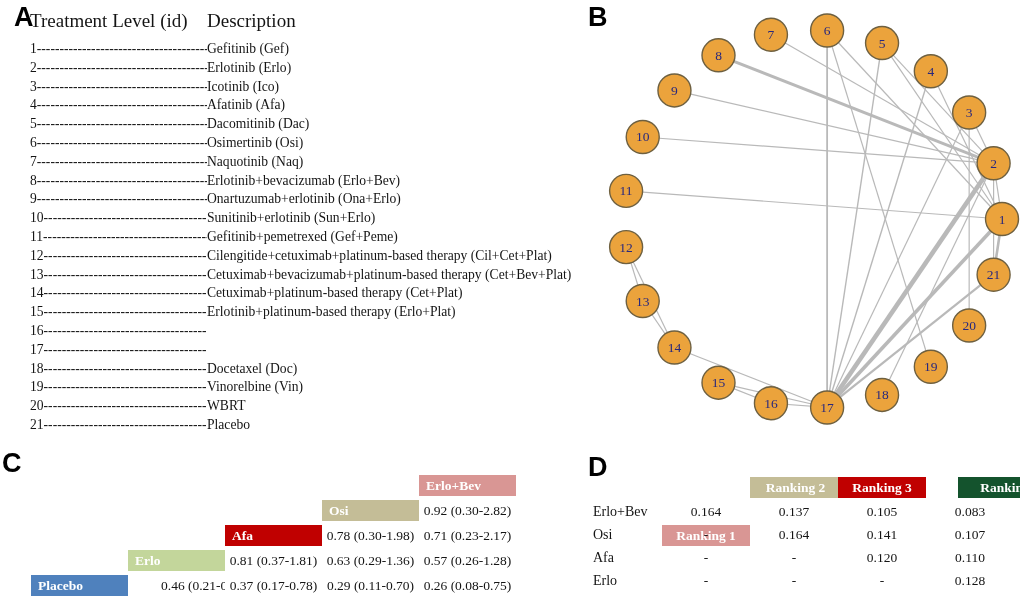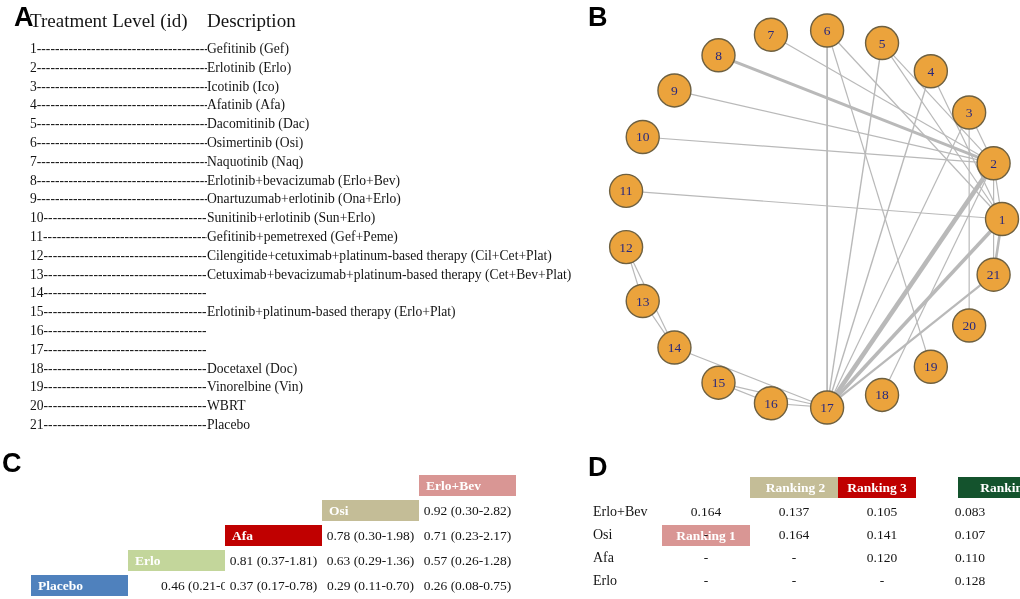--- a/index.html
+++ b/index.html
@@ -128,20 +128,21 @@
             <span class="t-num">13 </span>
             <span class="t-dash"></span>
           </span>
           <span>Cetuximab+bevacizumab+platinum-based therapy (Cet+Bev+Plat)</span>
         </div>
         <div class="t-row">
           <span class="t-lead">
             <span class="t-num">14 </span>
             <span class="t-dash"></span>
           </span>
+          <span>Cetuximab+platinum-based therapy (Cet+Plat)</span>
         </div>
         <div class="t-row">
           <span class="t-lead">
             <span class="t-num">15 </span>
             <span class="t-dash"></span>
           </span>
           <span>Erlotinib+platinum-based therapy (Erlo+Plat)</span>
         </div>
         <div class="t-row">
           <span class="t-lead">
@@ -317,21 +318,21 @@
       <div class="cell hdr" style="left: 31px; top: 575px; width: 97px; height: 21px; line-height: 21px; background: rgb(79, 129, 189);">Placebo</div>
       <div class="cell" style="left: 128px; top: 575px; width: 97px; height: 21px; line-height: 21px; padding-left: 33px;">0.46 (0.21-0.93)</div>
       <div class="cell" style="left: 225px; top: 575px; width: 97px; height: 21px; line-height: 21px;">0.37 (0.17-0.78)</div>
       <div class="cell" style="left: 322px; top: 575px; width: 97px; height: 21px; line-height: 21px;">0.29 (0.11-0.70)</div>
       <div class="cell" style="left: 419px; top: 575px; width: 97px; height: 21px; line-height: 21px;">0.26 (0.08-0.75)</div>
     </div>
 
   <div id="ranking">
       <div class="cell hdr" style="left: 662px; top: 477px; width: 88px; height: 21px; line-height: 21px; text-align: center; padding-left: 0px; background: rgb(217, 150, 148); margin-top: 48px;">Ranking 1</div>
       <div class="cell hdr" style="left: 750px; top: 477px; width: 88px; height: 21px; line-height: 21px; text-align: center; padding-left: 3px; background: rgb(196, 189, 151);">Ranking 2</div>
-      <div class="cell hdr" style="left: 838px; top: 477px; width: 78px; height: 21px; line-height: 21px; text-align: center; padding-left: 0px; background: rgb(192, 0, 0);">Ranking 3</div>
+      <div class="cell hdr" style="left: 838px; top: 477px; width: 88px; height: 21px; line-height: 21px; text-align: center; padding-left: 0px; background: rgb(192, 0, 0);">Ranking 3</div>
       <div class="cell hdr" style="left: 958px; top: 477px; width: 88px; height: 21px; line-height: 21px; text-align: center; padding-left: 16px; background: #14532d;">Ranking 4</div>
       <div class="rowlabel" style="left: 593px; top: 502px; height: 20px; line-height: 20px;">Erlo+Bev</div>
       <div class="cell" style="left: 662px; top: 502px; width: 88px; height: 20px; line-height: 20px;">0.164</div>
       <div class="cell" style="left: 750px; top: 502px; width: 88px; height: 20px; line-height: 20px;">0.137</div>
       <div class="cell" style="left: 838px; top: 502px; width: 88px; height: 20px; line-height: 20px;">0.105</div>
       <div class="cell" style="left: 926px; top: 502px; width: 88px; height: 20px; line-height: 20px;">0.083</div>
       <div class="rowlabel" style="left: 593px; top: 525px; height: 20px; line-height: 20px;">Osi</div>
       <div class="cell" style="left: 662px; top: 525px; width: 88px; height: 20px; line-height: 20px;">-</div>
       <div class="cell" style="left: 750px; top: 525px; width: 88px; height: 20px; line-height: 20px;">0.164</div>
       <div class="cell" style="left: 838px; top: 525px; width: 88px; height: 20px; line-height: 20px;">0.141</div>

